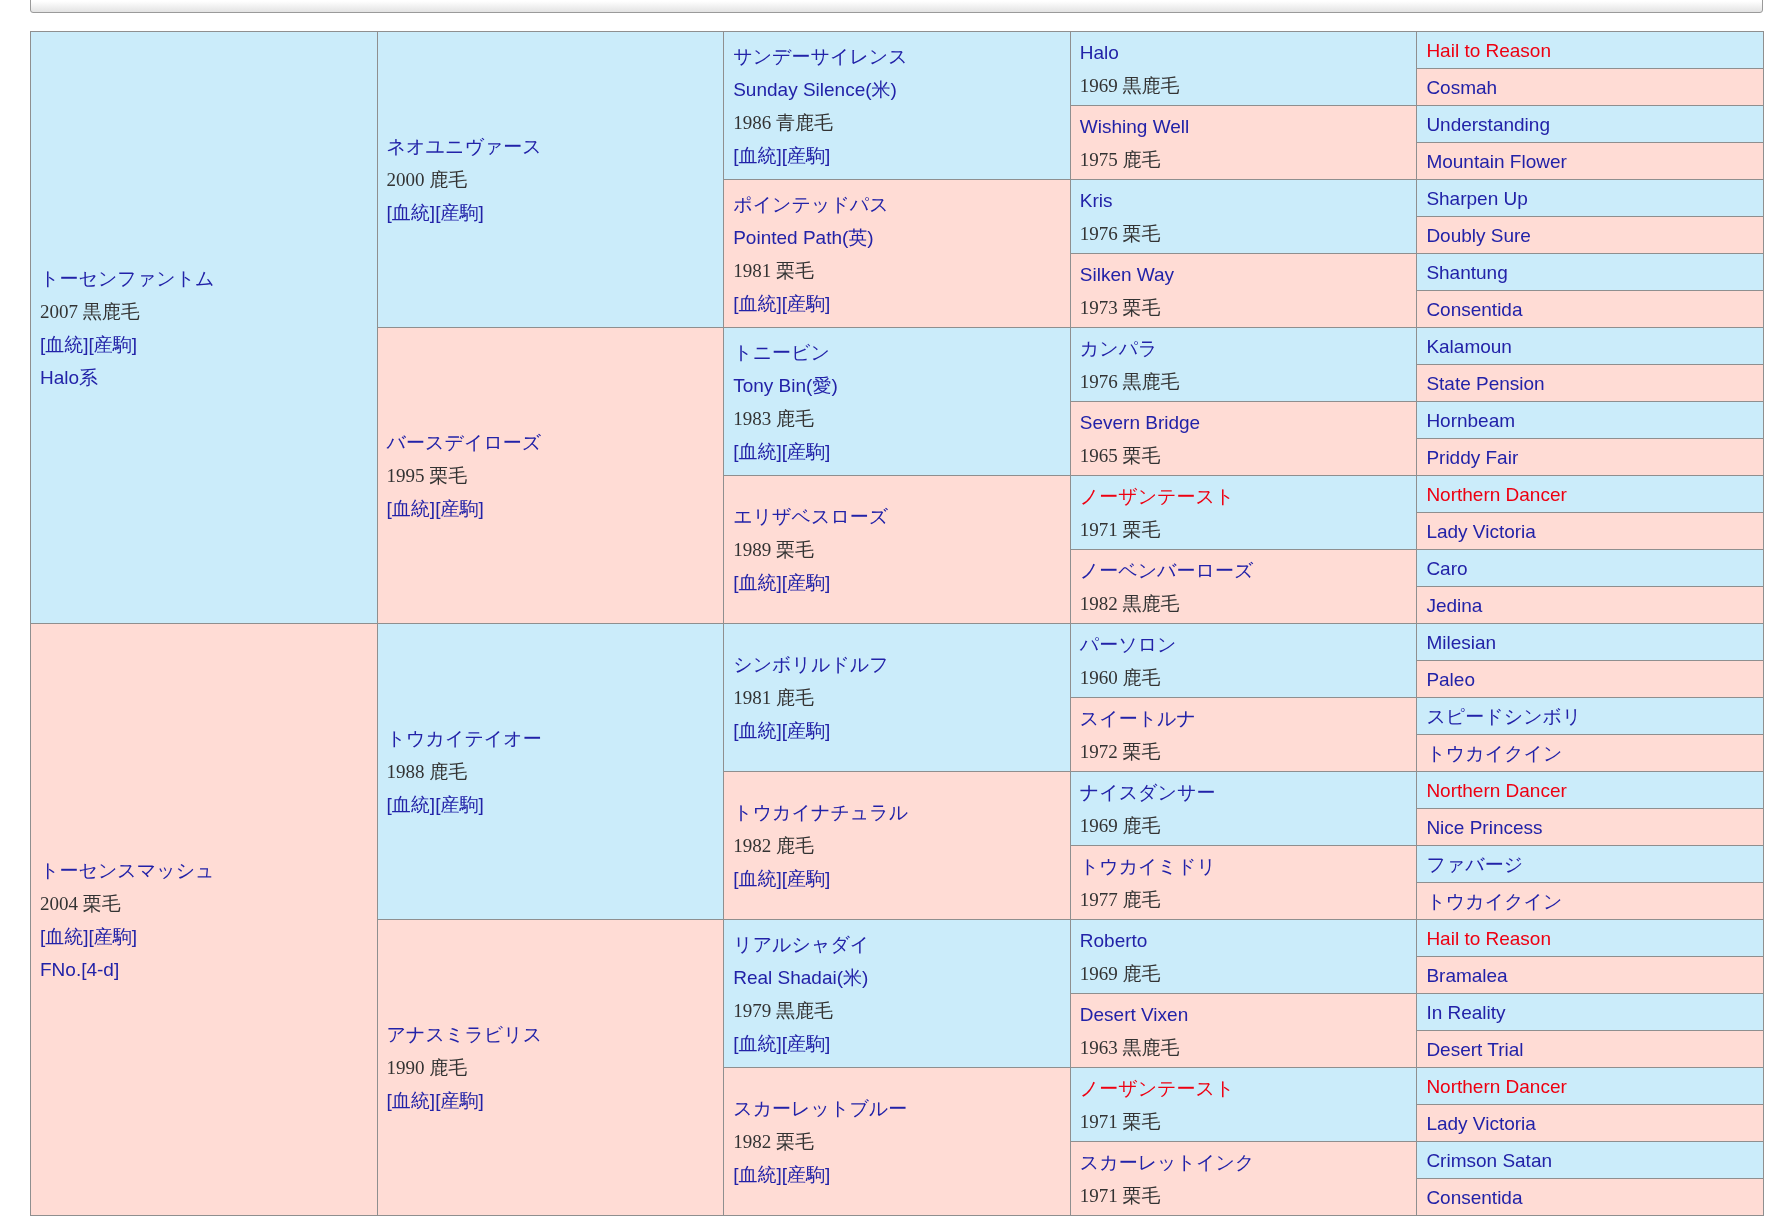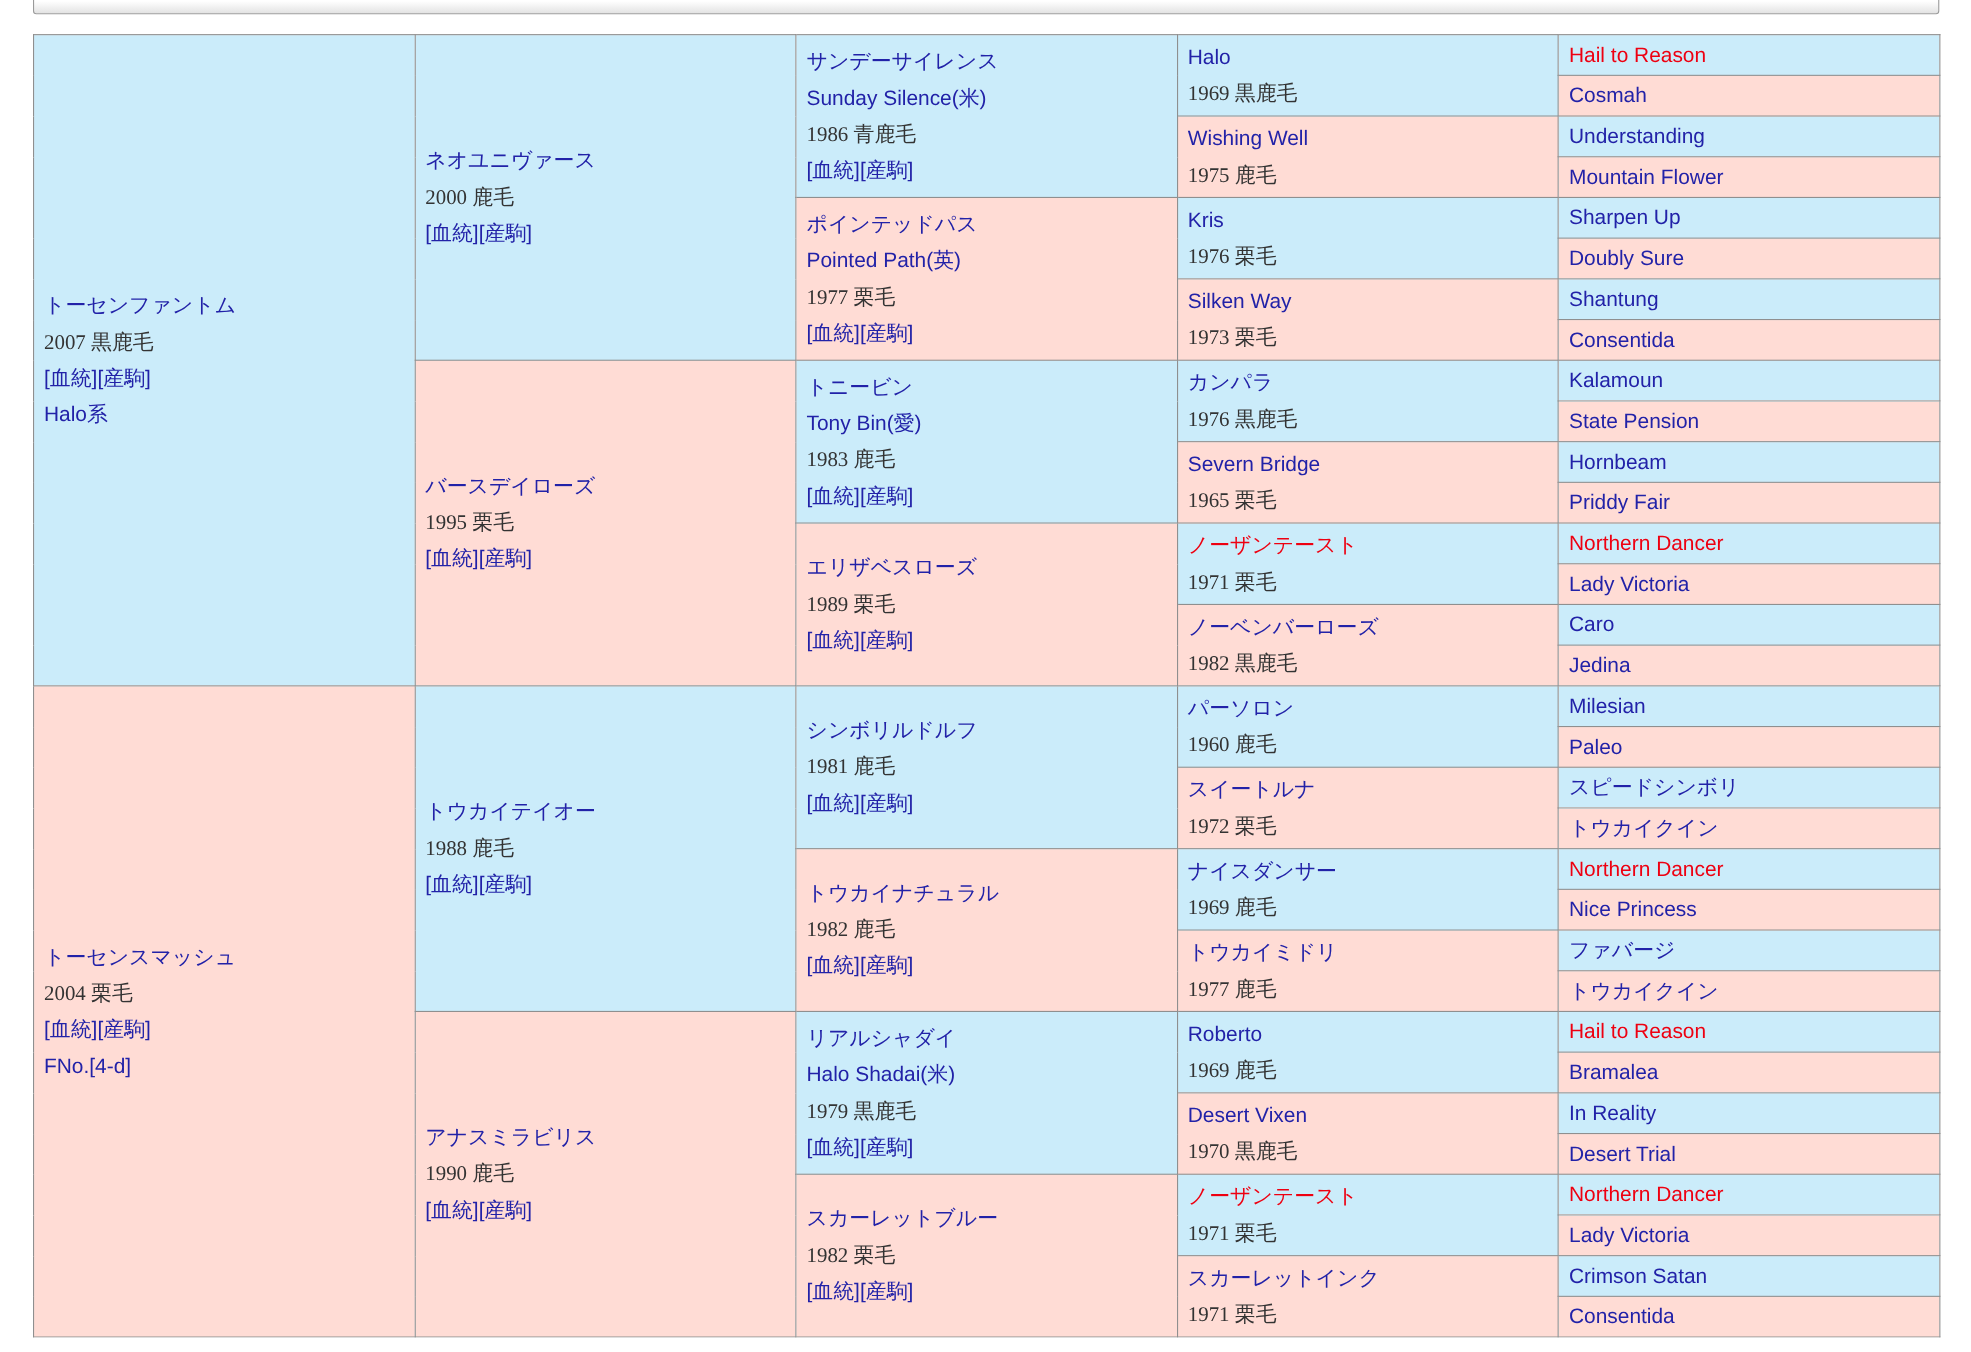--- a/index.html
+++ b/index.html
@@ -101,21 +101,21 @@
       </tr>
       <tr>
         <td class="f" rowspan="1">
           <div class="line"><a class="lnk">Mountain Flower</a></div>
         </td>
       </tr>
       <tr>
         <td class="f" rowspan="4">
           <div class="line"><a class="lnk">ポインテッドパス</a></div>
           <div class="line"><a class="lnk">Pointed Path(英)</a></div>
-          <div class="line plain">1977 栗毛</div>
+          <div class="line plain">1981 栗毛</div>
           <div class="line"><a class="lnk">[血統]</a><a class="lnk">[産駒]</a></div>
         </td>
         <td class="m" rowspan="2">
           <div class="line"><a class="lnk">Kris</a></div>
           <div class="line plain">1976 栗毛</div>
         </td>
         <td class="m" rowspan="1">
           <div class="line"><a class="lnk">Sharpen Up</a></div>
         </td>
       </tr>
@@ -288,41 +288,41 @@
         </td>
       </tr>
       <tr>
         <td class="f" rowspan="8">
           <div class="line"><a class="lnk">アナスミラビリス</a></div>
           <div class="line plain">1990 鹿毛</div>
           <div class="line"><a class="lnk">[血統]</a><a class="lnk">[産駒]</a></div>
         </td>
         <td class="m" rowspan="4">
           <div class="line"><a class="lnk">リアルシャダイ</a></div>
-          <div class="line"><a class="lnk">Halo Shadai(米)</a></div>
+          <div class="line"><a class="lnk">Real Shadai(米)</a></div>
           <div class="line plain">1979 黒鹿毛</div>
           <div class="line"><a class="lnk">[血統]</a><a class="lnk">[産駒]</a></div>
         </td>
         <td class="m" rowspan="2">
           <div class="line"><a class="lnk">Roberto</a></div>
           <div class="line plain">1969 鹿毛</div>
         </td>
         <td class="m" rowspan="1">
           <div class="line"><span class="red">Hail to Reason</span></div>
         </td>
       </tr>
       <tr>
         <td class="f" rowspan="1">
           <div class="line"><a class="lnk">Bramalea</a></div>
         </td>
       </tr>
       <tr>
         <td class="f" rowspan="2">
           <div class="line"><a class="lnk">Desert Vixen</a></div>
-          <div class="line plain">1970 黒鹿毛</div>
+          <div class="line plain">1963 黒鹿毛</div>
         </td>
         <td class="m" rowspan="1">
           <div class="line"><a class="lnk">In Reality</a></div>
         </td>
       </tr>
       <tr>
         <td class="f" rowspan="1">
           <div class="line"><a class="lnk">Desert Trial</a></div>
         </td>
       </tr>

